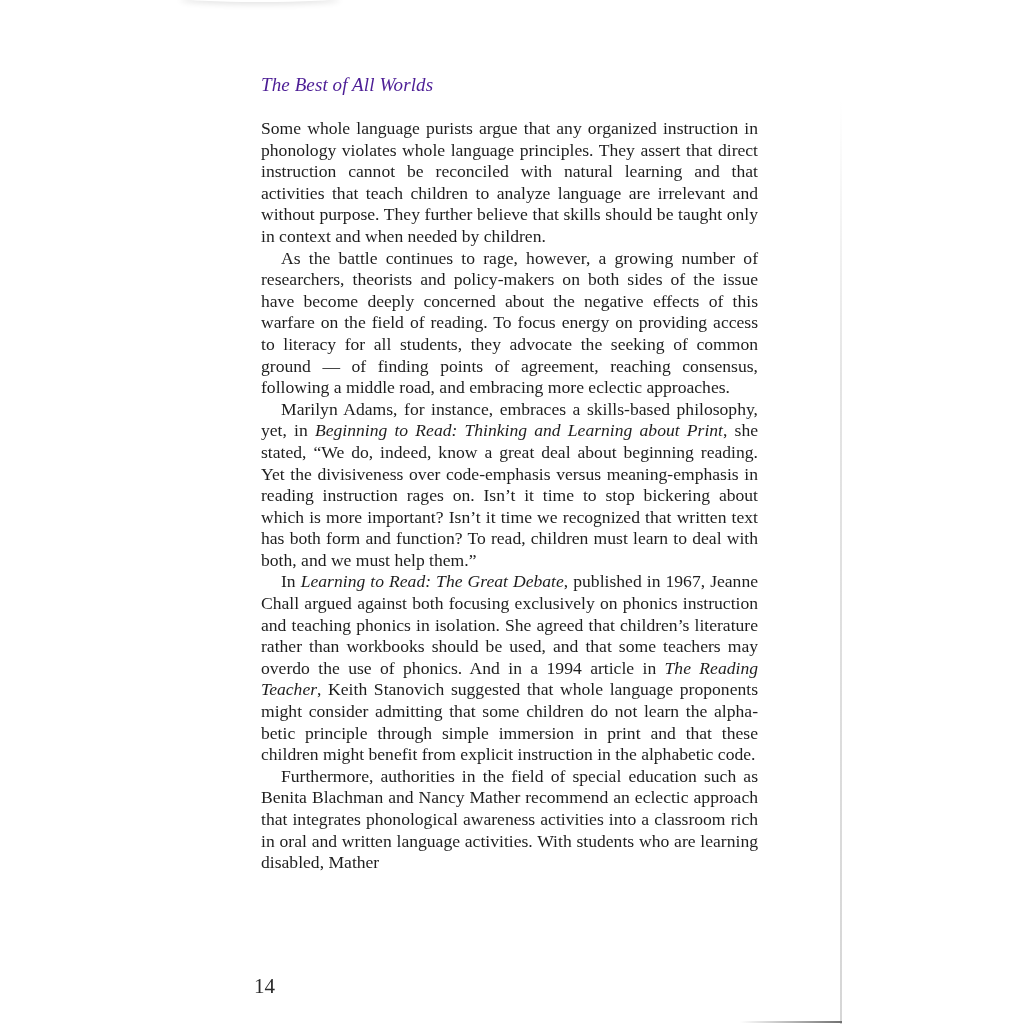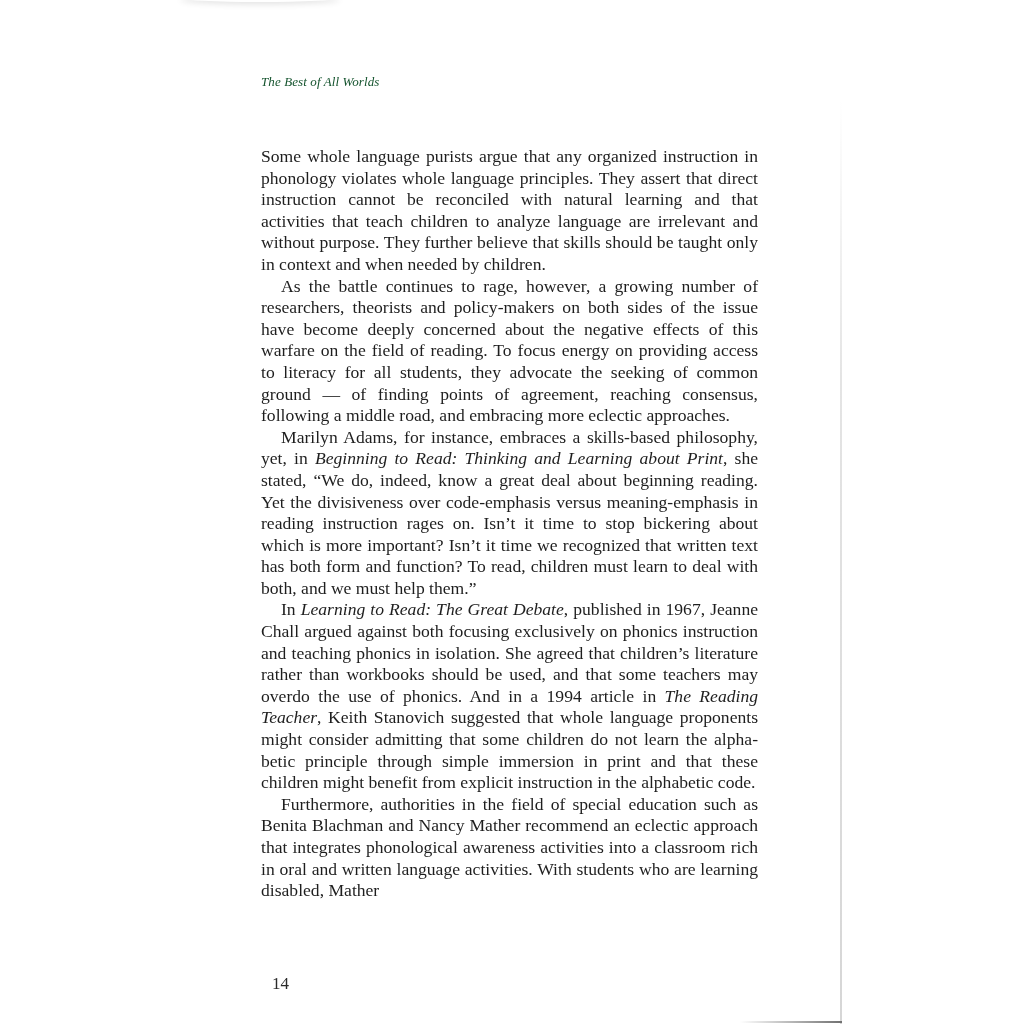--- a/index.html
+++ b/index.html
@@ -39,50 +39,49 @@
       top: 1021px;
       width: 102px;
       height: 2px;
       background: linear-gradient(to right, rgba(120,120,120,0), #707070);
     }
     .running-head {
       position: absolute;
       left: 261px;
       top: 74px;
       font-style: italic;
-      font-size: 13px;
-      color: #14532d;
+      font-size: 19px;
+      color: #4c1d95;
       letter-spacing: 0.1px;
     }
     .body-text {
       position: absolute;
       left: 261px;
       top: 118px;
       width: 497px;
       font-size: 17.6px;
       line-height: 21.6px;
       text-align: justify;
       color: #1e1e1e;
     }
     .body-text p {
       margin: 0;
       text-indent: 20px;
       hyphens: manual;
     }
     .body-text p.first {
       text-indent: 0;
-      margin-top: 28px;
     }
     .body-text em {
     }
     .folio {
       position: absolute;
-      left: 272px;
+      left: 254px;
       top: 974px;
-      font-size: 17px;
+      font-size: 21px;
       color: #2a2a2a;
       text-align: right;
     }
   </style>
 </head>
 <body>
 
 <div class="top-shadow"></div>
 <div class="page-edge"></div>
 <div class="bottom-edge"></div>

